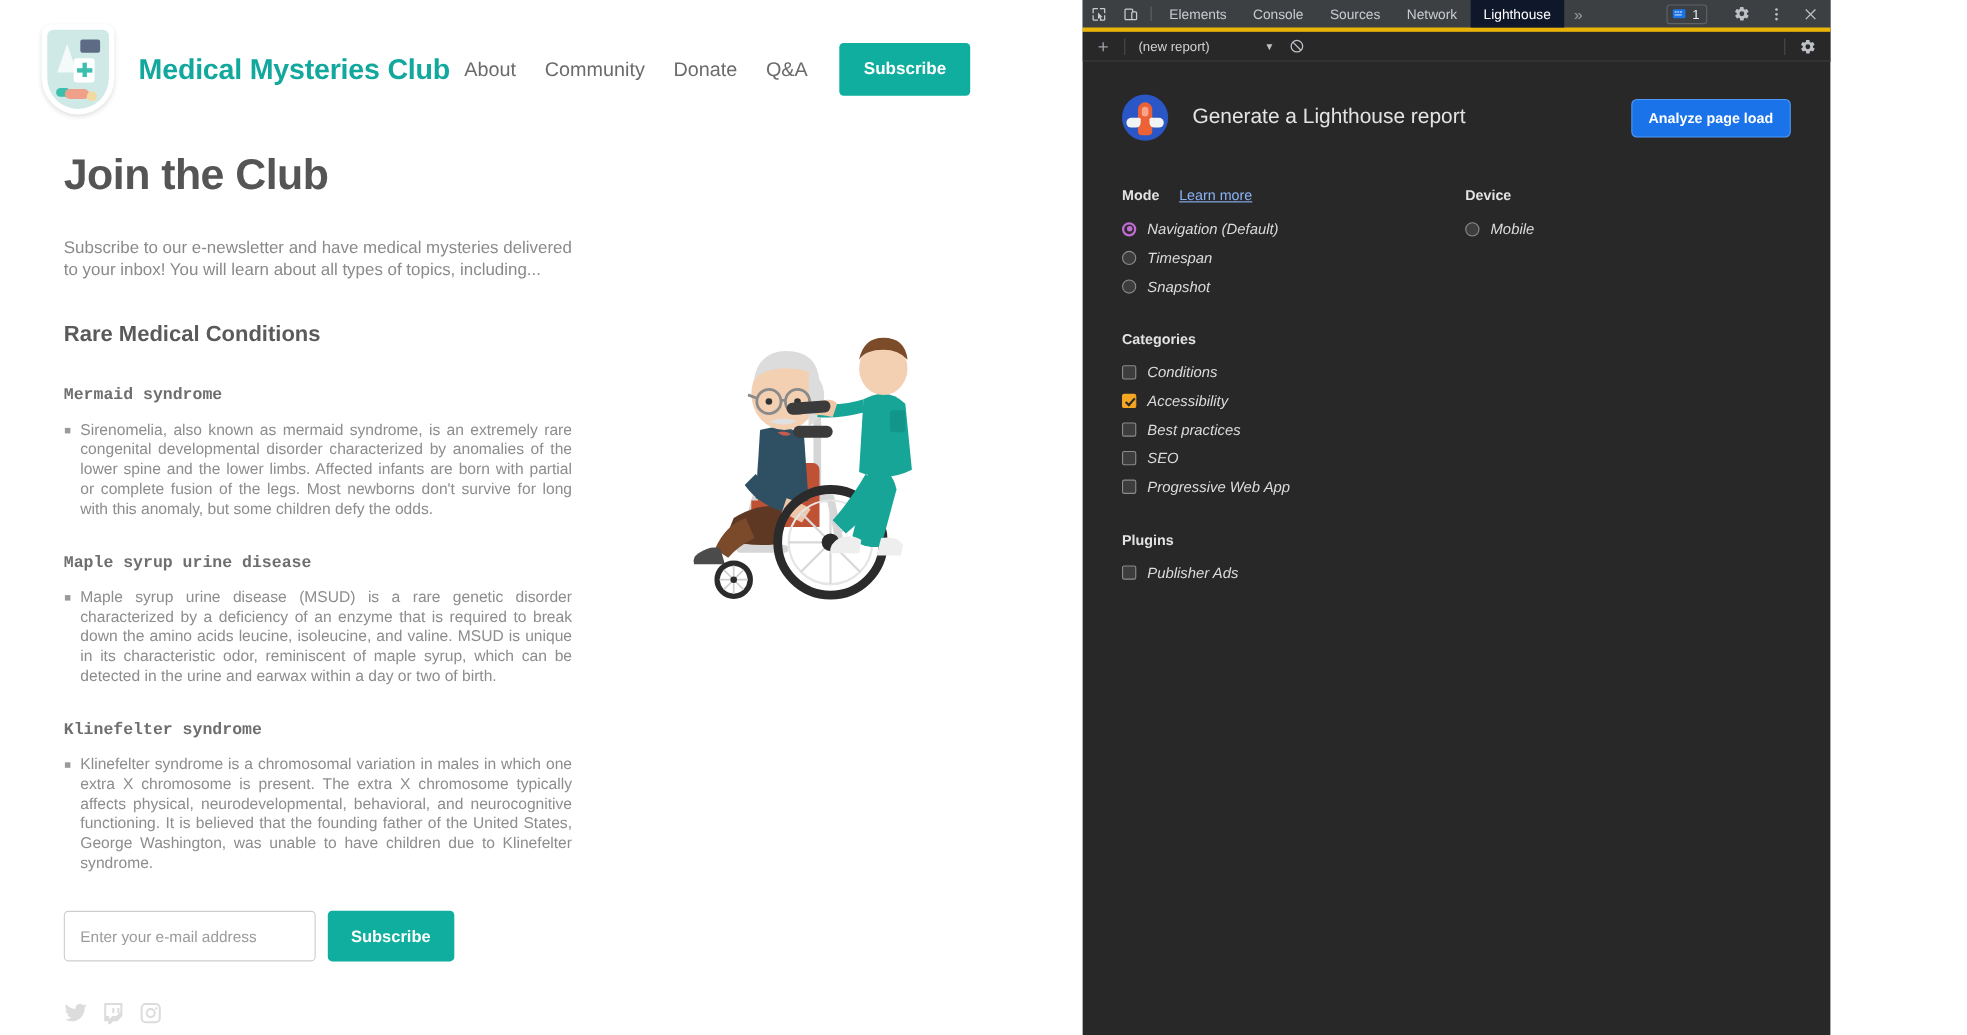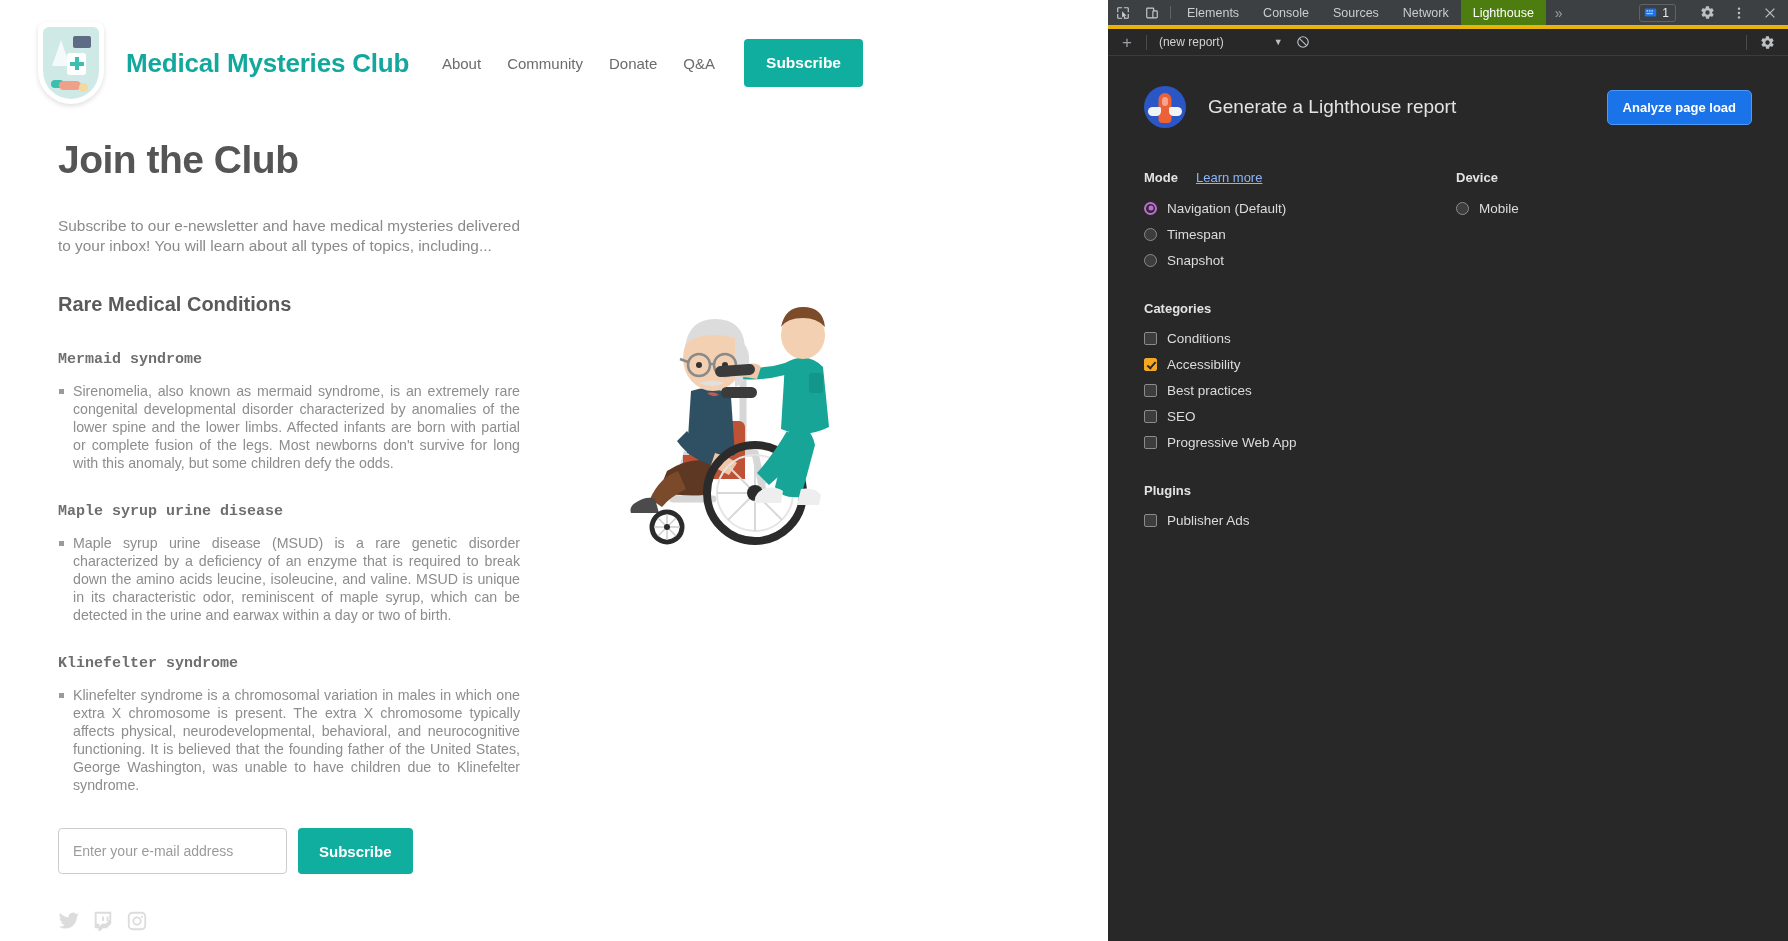--- a/index.html
+++ b/index.html
@@ -6,21 +6,21 @@
   html, body {
     width: 1788px; height: 941px;
     overflow: hidden;
     font-family: "Liberation Sans", sans-serif;
     background: #ffffff;
   }
   .root { display: flex; width: 1788px; height: 941px; }
 
   
   .page {
-    width: 1108px; height: 941px;
+    width: 984px; height: 941px;
     background: #fff; position: relative; overflow: hidden;
   }
 
   
   .site-header {
     display: flex; align-items: center;
     padding: 18px 0 10px 30px;
     height: 118px;
   }
   .logo-shield {
@@ -68,21 +68,21 @@
 
   .site-title {
     font-size: 26px; font-weight: bold; color: #13a89e;
     letter-spacing: -0.2px; white-space: nowrap;
   }
   .nav {
     margin-left: auto; display: flex; align-items: center;
     gap: 0; padding-right: 245px;
   }
   .nav a {
-    color: #6b6b6b; font-size: 15px; text-decoration: none;
+    color: #6b6b6b; font-size: 18px; text-decoration: none;
     padding: 8px 13px; white-space: nowrap;
   }
   .btn-subscribe-nav {
     background: #0fae9e; color: #fff; border: none;
     font-size: 15.5px; font-weight: bold;
     padding: 15px 22px; border-radius: 4px; margin-left: 16px;
     cursor: pointer; white-space: nowrap;
   }
 
   
@@ -151,21 +151,21 @@
   }
   .dt-iconbtn {
     width: 29px; display: flex; align-items: center; justify-content: center;
     cursor: pointer;
   }
   .dt-sep { width: 1px; background: #5f6368; margin: 6px 4px; }
   .dt-tab {
     display: flex; align-items: center; padding: 0 12px;
     color: #c9ccd0; font-size: 12.5px; cursor: pointer; white-space: nowrap;
   }
-  .dt-tab.active { background: #4d7c0f; color: #ffffff; }
+  .dt-tab.active { background: #0f172a; color: #ffffff; }
   .dt-tab.more { color: #9aa0a6; padding: 0 9px; font-size: 14px; }
   .dt-right { margin-left: auto; display: flex; align-items: center; padding-right: 4px; gap: 2px; }
   .dt-badge {
     display: flex; align-items: center; gap: 5px;
     border: 1px solid #5f6368; border-radius: 3px;
     padding: 1px 6px 1px 4px; margin-right: 4px;
   }
   .dt-badge span { color: #e8eaed; font-size: 12px; }
 
   .dt-toolbar2 {
@@ -207,21 +207,21 @@
   }
 
   .lh-cols { display: flex; }
   .lh-col-mode { width: 312px; }
   .lh-col-dev { flex: 1; }
   .sec-label {
     font-size: 13px; font-weight: bold; color: #e3e3e3; margin-bottom: 10px;
     display: flex; align-items: center; gap: 18px;
   }
   .learn-more { color: #8ab4f8; text-decoration: underline; font-size: 13px; font-weight: normal; cursor: pointer; }
-  .opt-row { display: flex; align-items: center; height: 26px; cursor: pointer; }
+  .opt-row { display: flex; align-items: center; height: 26px; cursor: pointer; font-style: italic; }
   .radio {
     width: 13px; height: 13px; border-radius: 50%;
     border: 1px solid #8b8b8b; background: #3d3d3d;
     margin-right: 10px; flex: 0 0 13px; position: relative;
   }
   .radio.sel { border: 2px solid #c06bd4; background: #2d2d2d; }
   .radio.sel:after {
     content:""; position:absolute; left:50%; top:50%;
     transform: translate(-50%,-50%);
     width: 5px; height: 5px; border-radius: 50%; background: #c06bd4;

